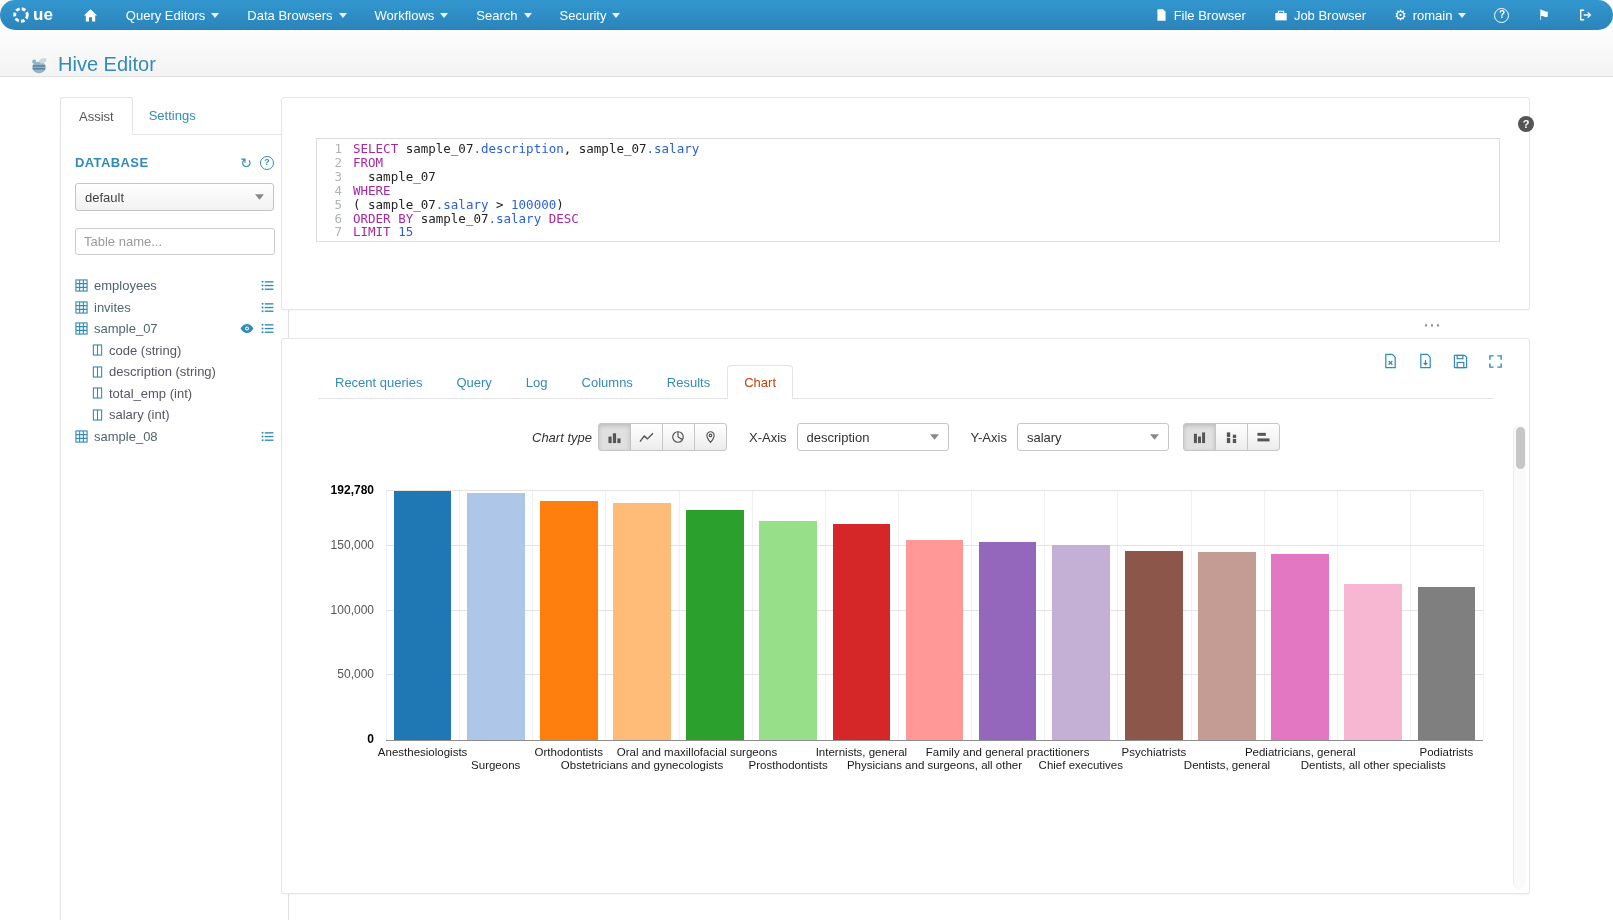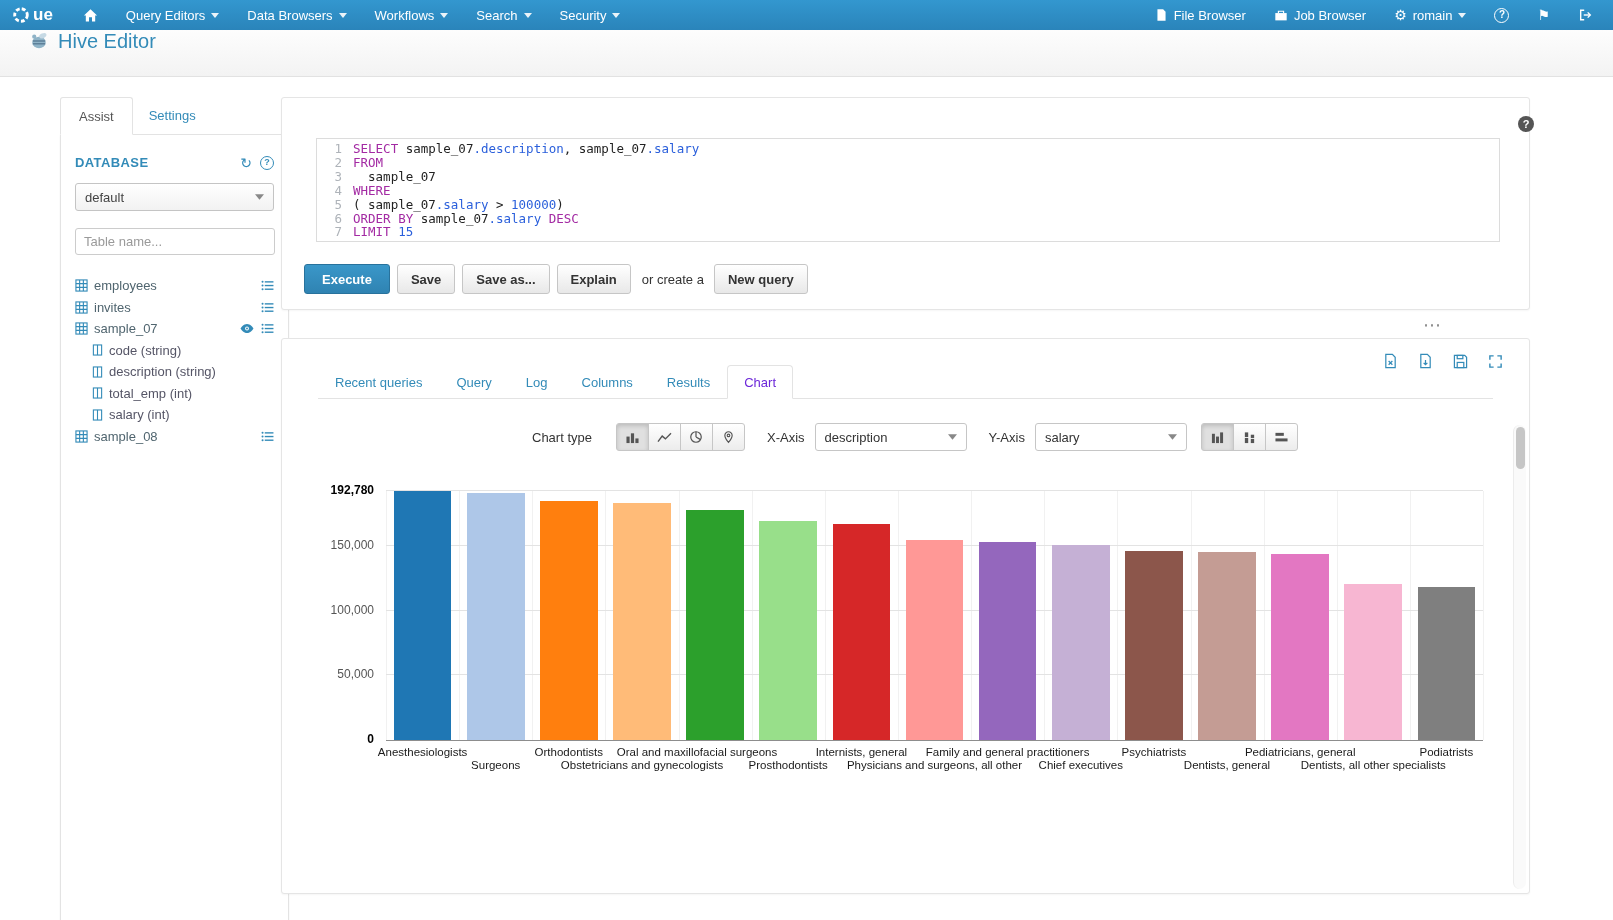--- a/index.html
+++ b/index.html
@@ -2,31 +2,31 @@
 <html><head>
 <meta charset="utf-8">
 <style>
   * { box-sizing: border-box; margin:0; padding:0; }
   html,body { width:1613px; height:920px; }
   body { font-family:"Liberation Sans", sans-serif; background:#fff; position:relative; overflow:hidden; color:#333; }
   svg { display:block; }
 
   
   .navbar { position:absolute; top:0; left:0; width:100%; height:30px;
-    background:linear-gradient(#3397cf,#2a84ba); color:#fff; display:flex; align-items:center; font-size:13px; z-index:20; }
+    background:linear-gradient(#3397cf,#2a84ba); color:#fff; display:flex; align-items:center; font-size:13px; z-index:20;border-radius:15px; }
   .brand { display:flex; align-items:center; gap:3px; padding:0 16px 0 12px; font-weight:bold; font-size:17px; cursor:pointer; }
   .nav-item { height:30px; display:flex; align-items:center; gap:6px; padding:0 14px; cursor:pointer; white-space:nowrap; }
   .nav-right { margin-left:auto; display:flex; align-items:center; }
   .caret { width:8px; height:5px; fill:#fff; opacity:.9; }
   .qcircle { width:15px; height:15px; border:1.5px solid #fff; border-radius:50%; font-size:10px; line-height:12px; text-align:center; font-weight:bold; }
 
   
   .subheader { position:absolute; top:30px; left:0; width:100%; height:47px;
     background:linear-gradient(#fdfdfd,#f3f3f3); border-bottom:1px solid #e2e2e2; display:flex; align-items:stretch; z-index:10; }
-  .app-title { display:flex; align-items:flex-start; gap:8px; margin-left:28px; color:#338bb8; font-size:20px; cursor:pointer; }
+  .app-title { display:flex; align-items:flex-end; gap:8px; margin-left:28px; color:#338bb8; font-size:20px; cursor:pointer; }
   .sub-tabs { display:flex; margin-left:62px; }
   .sub-tab { padding:0 19px; display:flex; align-items:center; color:#777; font-size:14px; cursor:pointer; }
   .sub-tab.active { color:#333; font-weight:bold; border-bottom:3px solid #338bb8; }
 
   
   .assist { position:absolute; left:20px; top:97px; width:229px; height:786px; font-size:13px;margin-left:40px; }
   .assist-tabs { display:flex; height:37px; }
   .assist-tab-active { background:#fff; border:1px solid #e3e3e3; border-bottom:1px solid #fff; border-radius:3px 3px 0 0;
     padding:0 18px; display:flex; align-items:center; color:#555; position:relative; z-index:2; margin-bottom:-1px; cursor:pointer; }
   .assist-tab-link { padding:0 16px; display:flex; align-items:center; color:#338bb8; cursor:pointer; }
@@ -67,24 +67,24 @@
   .or-text { margin:0 10px 0 4px; color:#333; }
   .resize-handle { position:absolute; right:88px; top:224px; color:#8a8a8a; font-size:18px; letter-spacing:1px; line-height:8px; cursor:row-resize; }
 
   
   .results-card { position:absolute; left:0; top:241px; width:1249px; height:556px; background:#fff; border:1px solid #e5e5e5;
     border-radius:3px; box-shadow:0 1px 2px rgba(0,0,0,.04); }
   .export-icons { position:absolute; top:14px; right:26px; display:flex; align-items:center; gap:20px; color:#338bb8; z-index:3; }
   .export-icons span { cursor:pointer; }
   .result-tabs { display:flex; margin:26px 36px 0 36px; border-bottom:1px solid #e3e3e3; font-size:13px; }
   .rtab { padding:9px 16px 8px 16px; color:#338bb8; border:1px solid transparent; margin-bottom:-1px; border-radius:4px 4px 0 0; cursor:pointer; }
-  .rtab.active { color:#6d28d9; background:#fff; border-color:#e3e3e3; border-bottom-color:#fff; }
+  .rtab.active { color:#c2410c; background:#fff; border-color:#e3e3e3; border-bottom-color:#fff; }
 
   .chart-controls { display:flex; align-items:center; margin:24px 0 0 250px; font-size:13px; color:#333; }
-  .ctl-label { margin-right:24px; }
+  .ctl-label { margin-right:6px;font-style:italic; }
   .btn-group { display:flex; }
   .tgl { width:33px; height:28px; border:1px solid #c6c6c6; background:linear-gradient(#fff,#ececec); display:flex; align-items:center;
     justify-content:center; margin-left:-1px; color:#555; cursor:pointer; }
   .btn-group .tgl:first-child { border-radius:3px 0 0 3px; margin-left:0; }
   .btn-group .tgl:last-child { border-radius:0 3px 3px 0; }
   .tgl.active { background:#e0e0e0; box-shadow:inset 0 2px 4px rgba(0,0,0,.16); }
   .axis-label { margin:0 10px 0 22px; }
   .axis-select { width:152px; height:28px; border:1px solid #c6c6c6; border-radius:3px; background:#fff; display:flex; align-items:center;
     padding:0 9px; color:#333; cursor:pointer; }
   .axis-select .sel-caret { margin-left:auto; }
@@ -375,28 +375,20 @@
       <div class="gutter">
           <div>1</div>
           <div>2</div>
           <div>3</div>
           <div>4</div>
           <div>5</div>
           <div>6</div>
           <div>7</div>
         </div>
       <div class="codearea"><div><span class="tok-kw">SELECT</span><span class="tok-pl"> sample_07</span><span class="tok-at">.description</span><span class="tok-pl">, sample_07</span><span class="tok-at">.salary</span></div><div><span class="tok-kw">FROM</span></div><div><span class="tok-pl">  sample_07</span></div><div><span class="tok-kw">WHERE</span></div><div><span class="tok-pl">( sample_07</span><span class="tok-at">.salary</span><span class="tok-pl"> &gt; </span><span class="tok-num">100000</span><span class="tok-pl">)</span></div><div><span class="tok-kw">ORDER BY</span><span class="tok-pl"> sample_07</span><span class="tok-at">.salary</span><span class="tok-kw"> DESC</span></div><div><span class="tok-kw">LIMIT</span><span class="tok-num"> 15</span></div></div>
-    </div>
-    <div class="btn-row">
-      <button class="btn btn-primary">Execute</button>
-      <button class="btn">Save</button>
-      <button class="btn">Save as...</button>
-      <button class="btn">Explain</button>
-      <span class="or-text">or create a</span>
-      <button class="btn">New query</button>
     </div>
   </section>
 
   <div class="resize-handle"><span>⋯</span></div>
 
   <section class="results-card">
     <div class="export-icons">
       <span>
         <svg width="15" height="16" viewBox="0 0 16 17" fill="none" stroke="#338bb8" stroke-width="1.3">
             <path d="M3 1.5h7l3 3v11H3z"></path>

